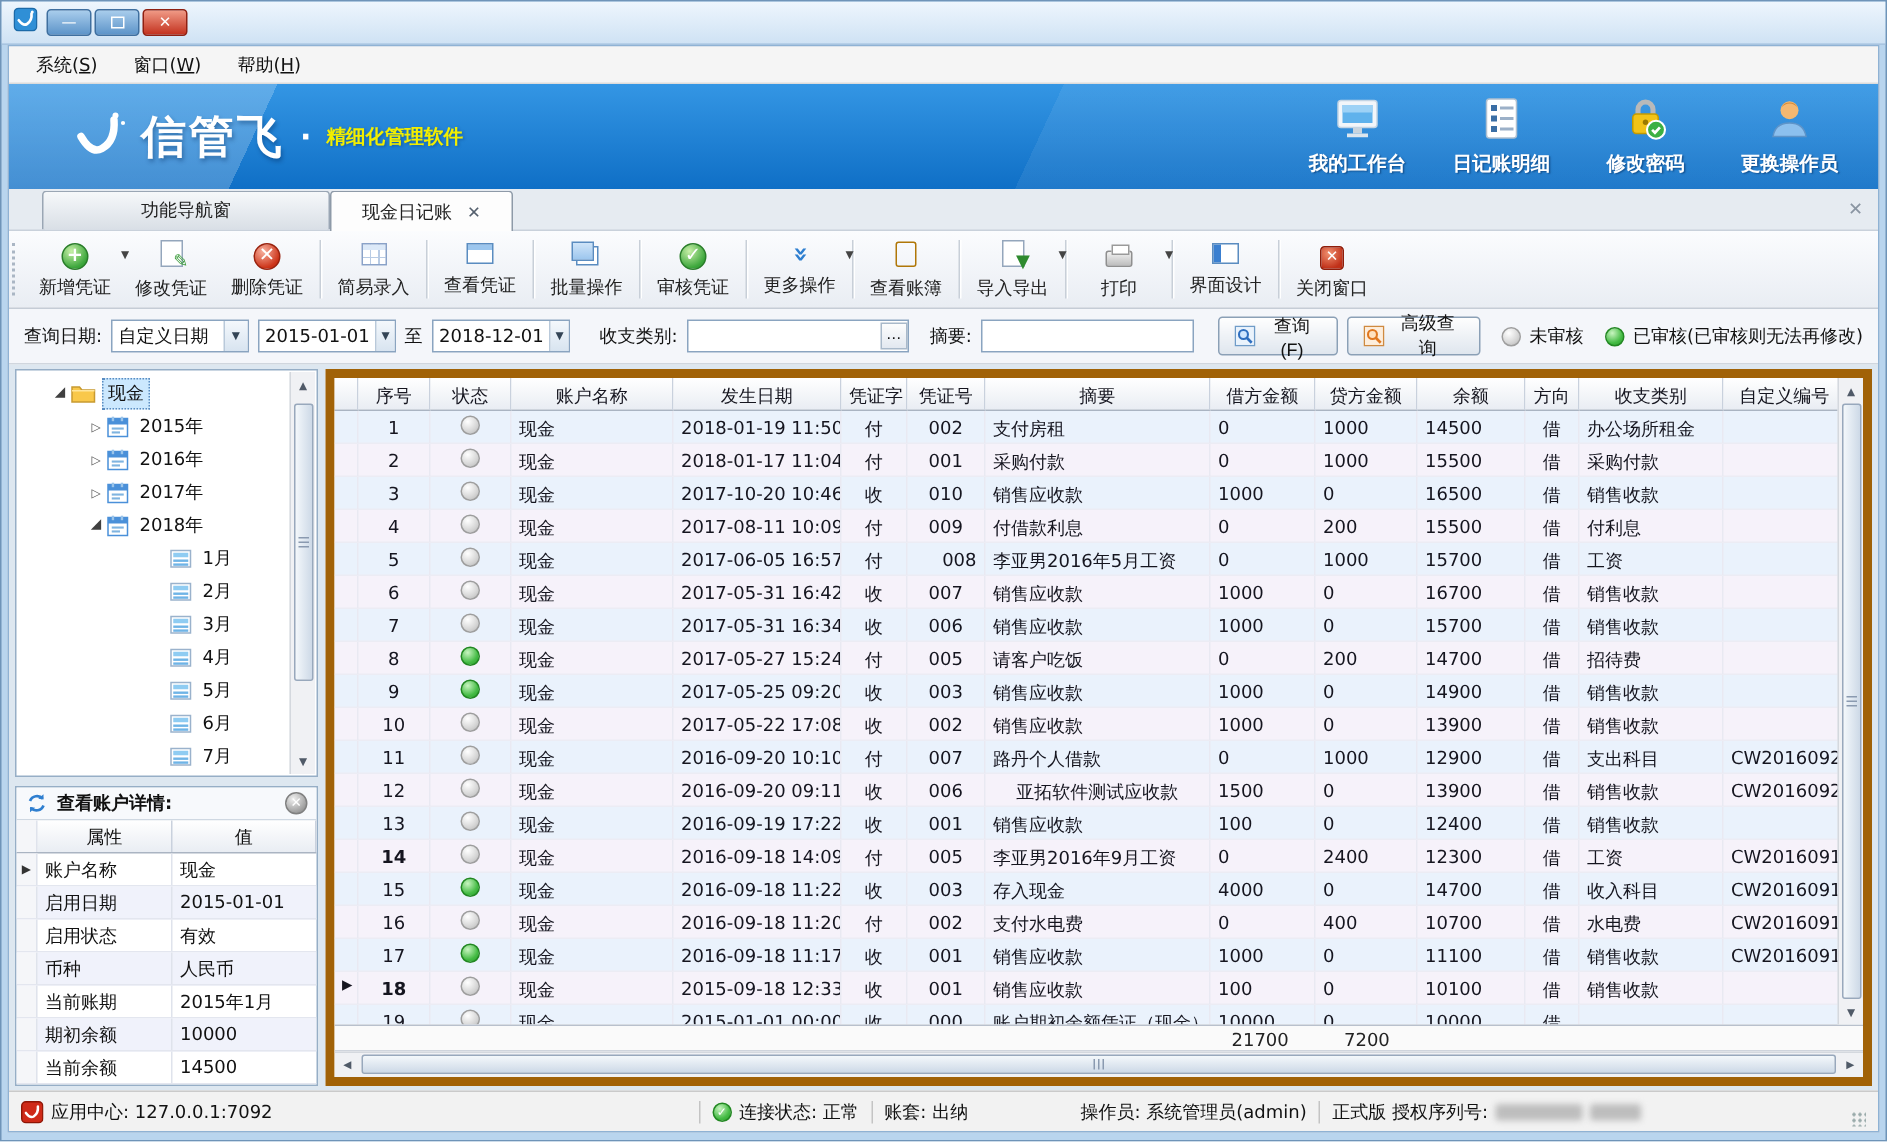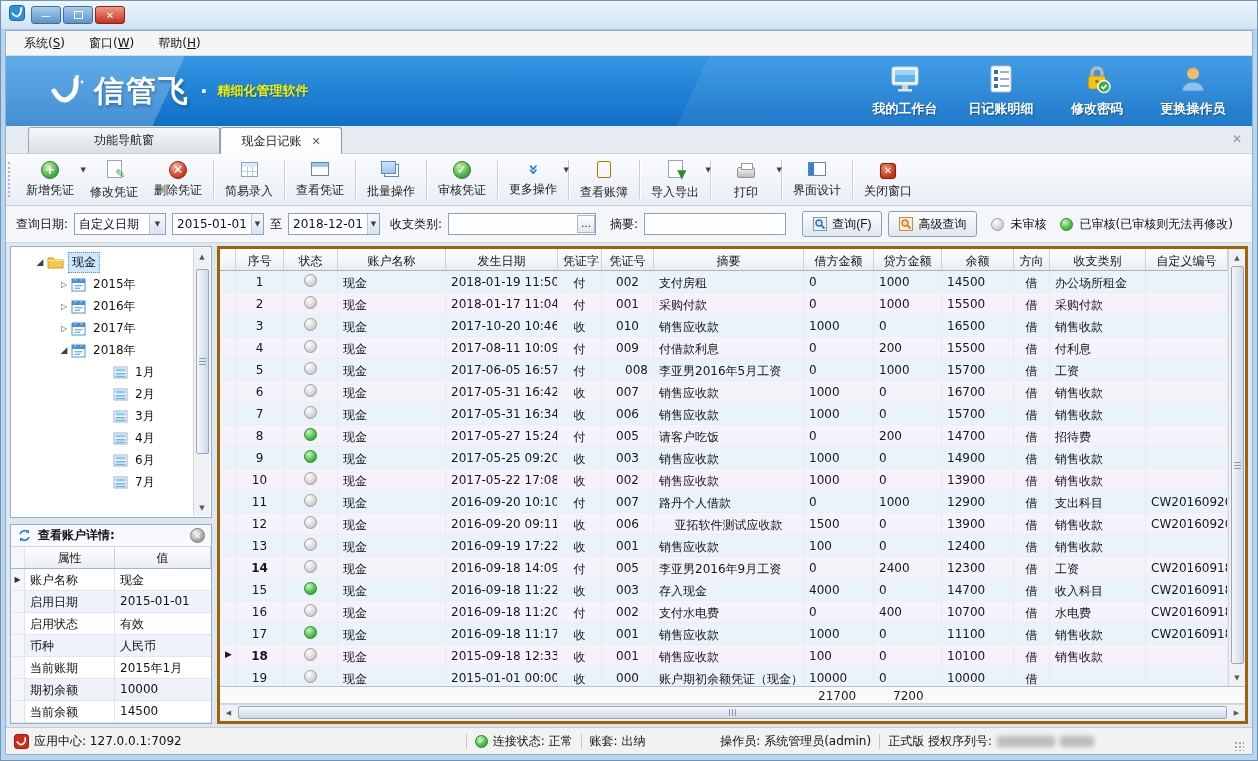--- a/index.html
+++ b/index.html
@@ -94,21 +94,21 @@
   .acct-title{font-size:12px;font-weight:bold;color:#111;flex:1;}
   .sphere-x{width:15px;height:15px;border-radius:50%;background:radial-gradient(circle at 35% 28%,#f0f0f0,#9a9a9a 75%);border:1px solid #808080;color:#fff;font-size:9px;font-weight:bold;display:flex;align-items:center;justify-content:center;}
   .prow{height:22px;display:flex;font-size:12px;color:#111;border-bottom:1px solid #e3e6ef;}
   .prow .pm{width:14px;border-right:1px solid #dfe3ec;display:flex;align-items:center;justify-content:center;font-size:8px;color:#333;background:#f5f6f9;}
   .prow .pk{width:90px;padding:3px 5px 0;border-right:1px solid #dfe3ec;white-space:nowrap;overflow:hidden;}
   .prow .pv{flex:1;padding:3px 5px 0;white-space:nowrap;overflow:hidden;}
   .prow.hdr{background:linear-gradient(#ffffff,#e9edf3);border-bottom:1px solid #aab4c2;font-weight:normal;}
   .prow.hdr .pk,.prow.hdr .pv{text-align:center;border-right:1px solid #c9d1dd;}
   .prow.alt{background:#f0f2fb;}
   
-  .gridwrap{flex:1;border:3px solid #a16207;background:#fff;position:relative;display:flex;flex-direction:column;overflow:hidden;}
+  .gridwrap{flex:1;border:6px solid #a16207;background:#fff;position:relative;display:flex;flex-direction:column;overflow:hidden;}
   .ghead{display:flex;height:22px;flex:none;}
   .ghead .gc{background:linear-gradient(#ffffff,#e9edf3);border-right:1px solid #c9d1dd;border-bottom:1px solid #aab4c2;text-align:center;}
   .gc{flex:none;height:22px;padding:4px 5px 0;font-size:12px;color:#15151f;white-space:nowrap;overflow:hidden;}
   .gr{display:flex;height:22px;flex:none;}
   .gr .gc{border-right:1px solid #e9e9f2;border-bottom:1px solid #ececf4;}
   .gr.odd{background:#eaf2fc;}
   .gr.even{background:#f6f2fa;}
   .gbody{flex:1;overflow:hidden;background:#fff;position:relative;}
   .gtotals{height:18px;flex:none;background:#fafafa;border-top:1px solid #b8c0cc;border-bottom:1px solid #cfd4dc;position:relative;font-size:12px;color:#222;}
   .gtotals span{position:absolute;top:2px;}
@@ -332,21 +332,21 @@
       </div>
       <div class="combo" style="width:92px">
         <span class="cval">2015-01-01</span>
         <span class="carr">▼</span>
       </div>
       <span class="qlabel">至</span>
       <div class="combo" style="width:92px">
         <span class="cval">2018-12-01</span>
         <span class="carr">▼</span>
       </div>
-      <span class="qlabel" style="margin-left:4px">收支类别:</span>
+      <span class="qlabel" style="margin-left:14px">收支类别:</span>
       <span class="qfield">
         <input class="qinput" style="width: 148px;" value="">
         <span class="dots-btn">…</span>
       </span>
       <span class="qlabel" style="margin-left:8px">摘要:</span>
       <input class="qinput" style="width: 142px;" value="">
       <button class="qbtn" style="margin-left:10px">
         <svg width="14" height="14" viewBox="0 0 14 14">
             <rect x="0.5" y="0.5" width="13" height="13" fill="#eaf3fc" stroke="#6f9cc8"></rect>
             <circle cx="6" cy="6" r="3" fill="#cfe6ff" stroke="#2f6fc0" stroke-width="1.4"></circle>
@@ -478,20 +478,32 @@
                 <span class="texp"></span>
                 <span style="display: inline-flex;">
                   <svg width="15" height="13" viewBox="0 0 15 13">
                     <rect x="1" y="1" width="13" height="11" fill="#fff" stroke="#9ab2cc"></rect>
                     <rect x="2.5" y="2.5" width="10" height="3" fill="#8fccf2"></rect>
                     <rect x="2.5" y="7" width="10" height="1.6" fill="#6fb4e6"></rect>
                     <rect x="2.5" y="9.6" width="10" height="1.6" fill="#6fb4e6"></rect>
                   </svg>
                 </span>
                 <span class="tlbl">4月</span>
+              </div>
+              <div class="trow" style="padding-left: 88px;">
+                <span class="texp"></span>
+                <span style="display: inline-flex;">
+                  <svg width="15" height="13" viewBox="0 0 15 13">
+                    <rect x="1" y="1" width="13" height="11" fill="#fff" stroke="#9ab2cc"></rect>
+                    <rect x="2.5" y="2.5" width="10" height="3" fill="#8fccf2"></rect>
+                    <rect x="2.5" y="7" width="10" height="1.6" fill="#6fb4e6"></rect>
+                    <rect x="2.5" y="9.6" width="10" height="1.6" fill="#6fb4e6"></rect>
+                  </svg>
+                </span>
+                <span class="tlbl">5月</span>
               </div>
               <div class="trow" style="padding-left: 88px;">
                 <span class="texp"></span>
                 <span style="display: inline-flex;">
                   <svg width="15" height="13" viewBox="0 0 15 13">
                     <rect x="1" y="1" width="13" height="11" fill="#fff" stroke="#9ab2cc"></rect>
                     <rect x="2.5" y="2.5" width="10" height="3" fill="#8fccf2"></rect>
                     <rect x="2.5" y="7" width="10" height="1.6" fill="#6fb4e6"></rect>
                     <rect x="2.5" y="9.6" width="10" height="1.6" fill="#6fb4e6"></rect>
                   </svg>

